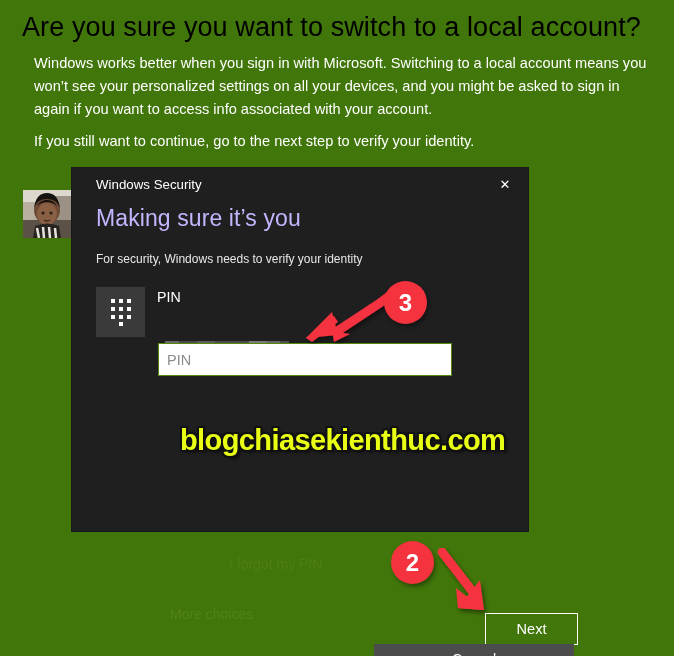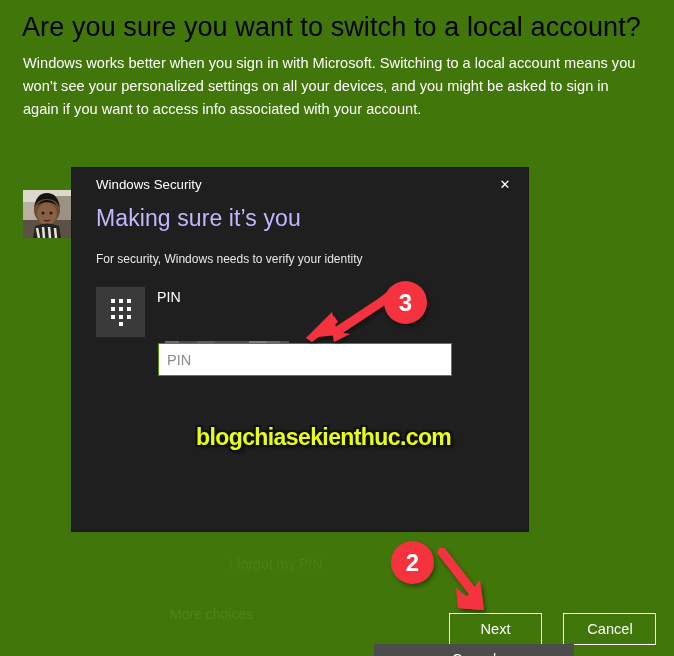--- a/index.html
+++ b/index.html
@@ -29,21 +29,21 @@
     top: 12px;
     font-size: 27px;
     font-weight: 300;
     color: #000000;
     letter-spacing: 0.1px;
     white-space: nowrap;
   }
 
   .page-para {
     position: absolute;
-    left: 23px;
+    left: 34px;
     width: 616px;
     font-size: 14.6px;
     font-weight: 400;
     line-height: 23px;
     color: #ffffff;
   }
   .page-para.p1 { top: 52px; }
   .page-para.p2 { top: 130px; }
 
   .avatar {
@@ -72,21 +72,21 @@
     text-align: center;
     border: 1px solid #ffffff;
     color: #ffffff;
     font-size: 14.6px;
     background: transparent;
     vertical-align: top;
     cursor: pointer;
     font-family: "Liberation Sans", sans-serif;
     padding: 0;
   }
-  .pbtn.next { margin-right: 17px; }
+  .pbtn.next { margin-right: 17px; margin-left: 36px; }
 
   
   .dialog {
     position: absolute;
     left: 72px;
     top: 168px;
     width: 456px;
     height: 363px;
     background: #1f1f1f;
     box-shadow: 0 0 0 1px #191919;
@@ -237,23 +237,23 @@
     color: #ffffff;
     border: none;
     font-size: 14.2px;
     cursor: pointer;
     font-family: "Liberation Sans", sans-serif;
   }
 
   
   .watermark {
     position: absolute;
-    left: 196px;
+    left: 180px;
     top: 424px;
-    font-size: 23px;
+    font-size: 29px;
     font-weight: 700;
     color: #e9ff14;
     letter-spacing: -0.6px;
     white-space: nowrap;
     z-index: 20;
     text-shadow:
       -2px -2px 0 #111, 2px -2px 0 #111, -2px 2px 0 #111, 2px 2px 0 #111,
       0 -2px 0 #111, 0 2px 0 #111, -2px 0 0 #111, 2px 0 0 #111,
       3px 3px 3px rgba(0,0,0,0.55);
   }
@@ -286,20 +286,21 @@
 </style>
 </head>
 <body>
 
 <div class="page">
 
   <div class="page-title">Are you sure you want to switch to a local account?</div>
 
   <div class="page-para p1">Windows works better when you sign in with Microsoft. Switching to a local account means you won’t see your personalized settings on all your devices, and you might be asked to sign in again if you want to access info associated with your account.</div>
 
+  <div class="page-para p2">If you still want to continue, go to the next step to verify your identity.</div>
 
   <div class="avatar">
     <svg width="52" height="48" viewBox="0 0 52 48">
       <rect x="0" y="0" width="52" height="48" fill="#b9b0a2"></rect>
       <rect x="0" y="0" width="52" height="12" fill="#ddd8cd"></rect>
       <rect x="30" y="6" width="22" height="26" fill="#9b9185"></rect>
       <rect x="0" y="30" width="52" height="18" fill="#5c5147"></rect>
       <ellipse cx="24" cy="20" rx="13" ry="14" fill="#6d4a33"></ellipse>
       <path d="M11 18 Q13 3 24 3 Q35 3 37 18 Q34 9 24 9 Q14 9 11 18 Z" fill="#171310"></path>
       <ellipse cx="24" cy="24" rx="10" ry="11" fill="#8a6045"></ellipse>

